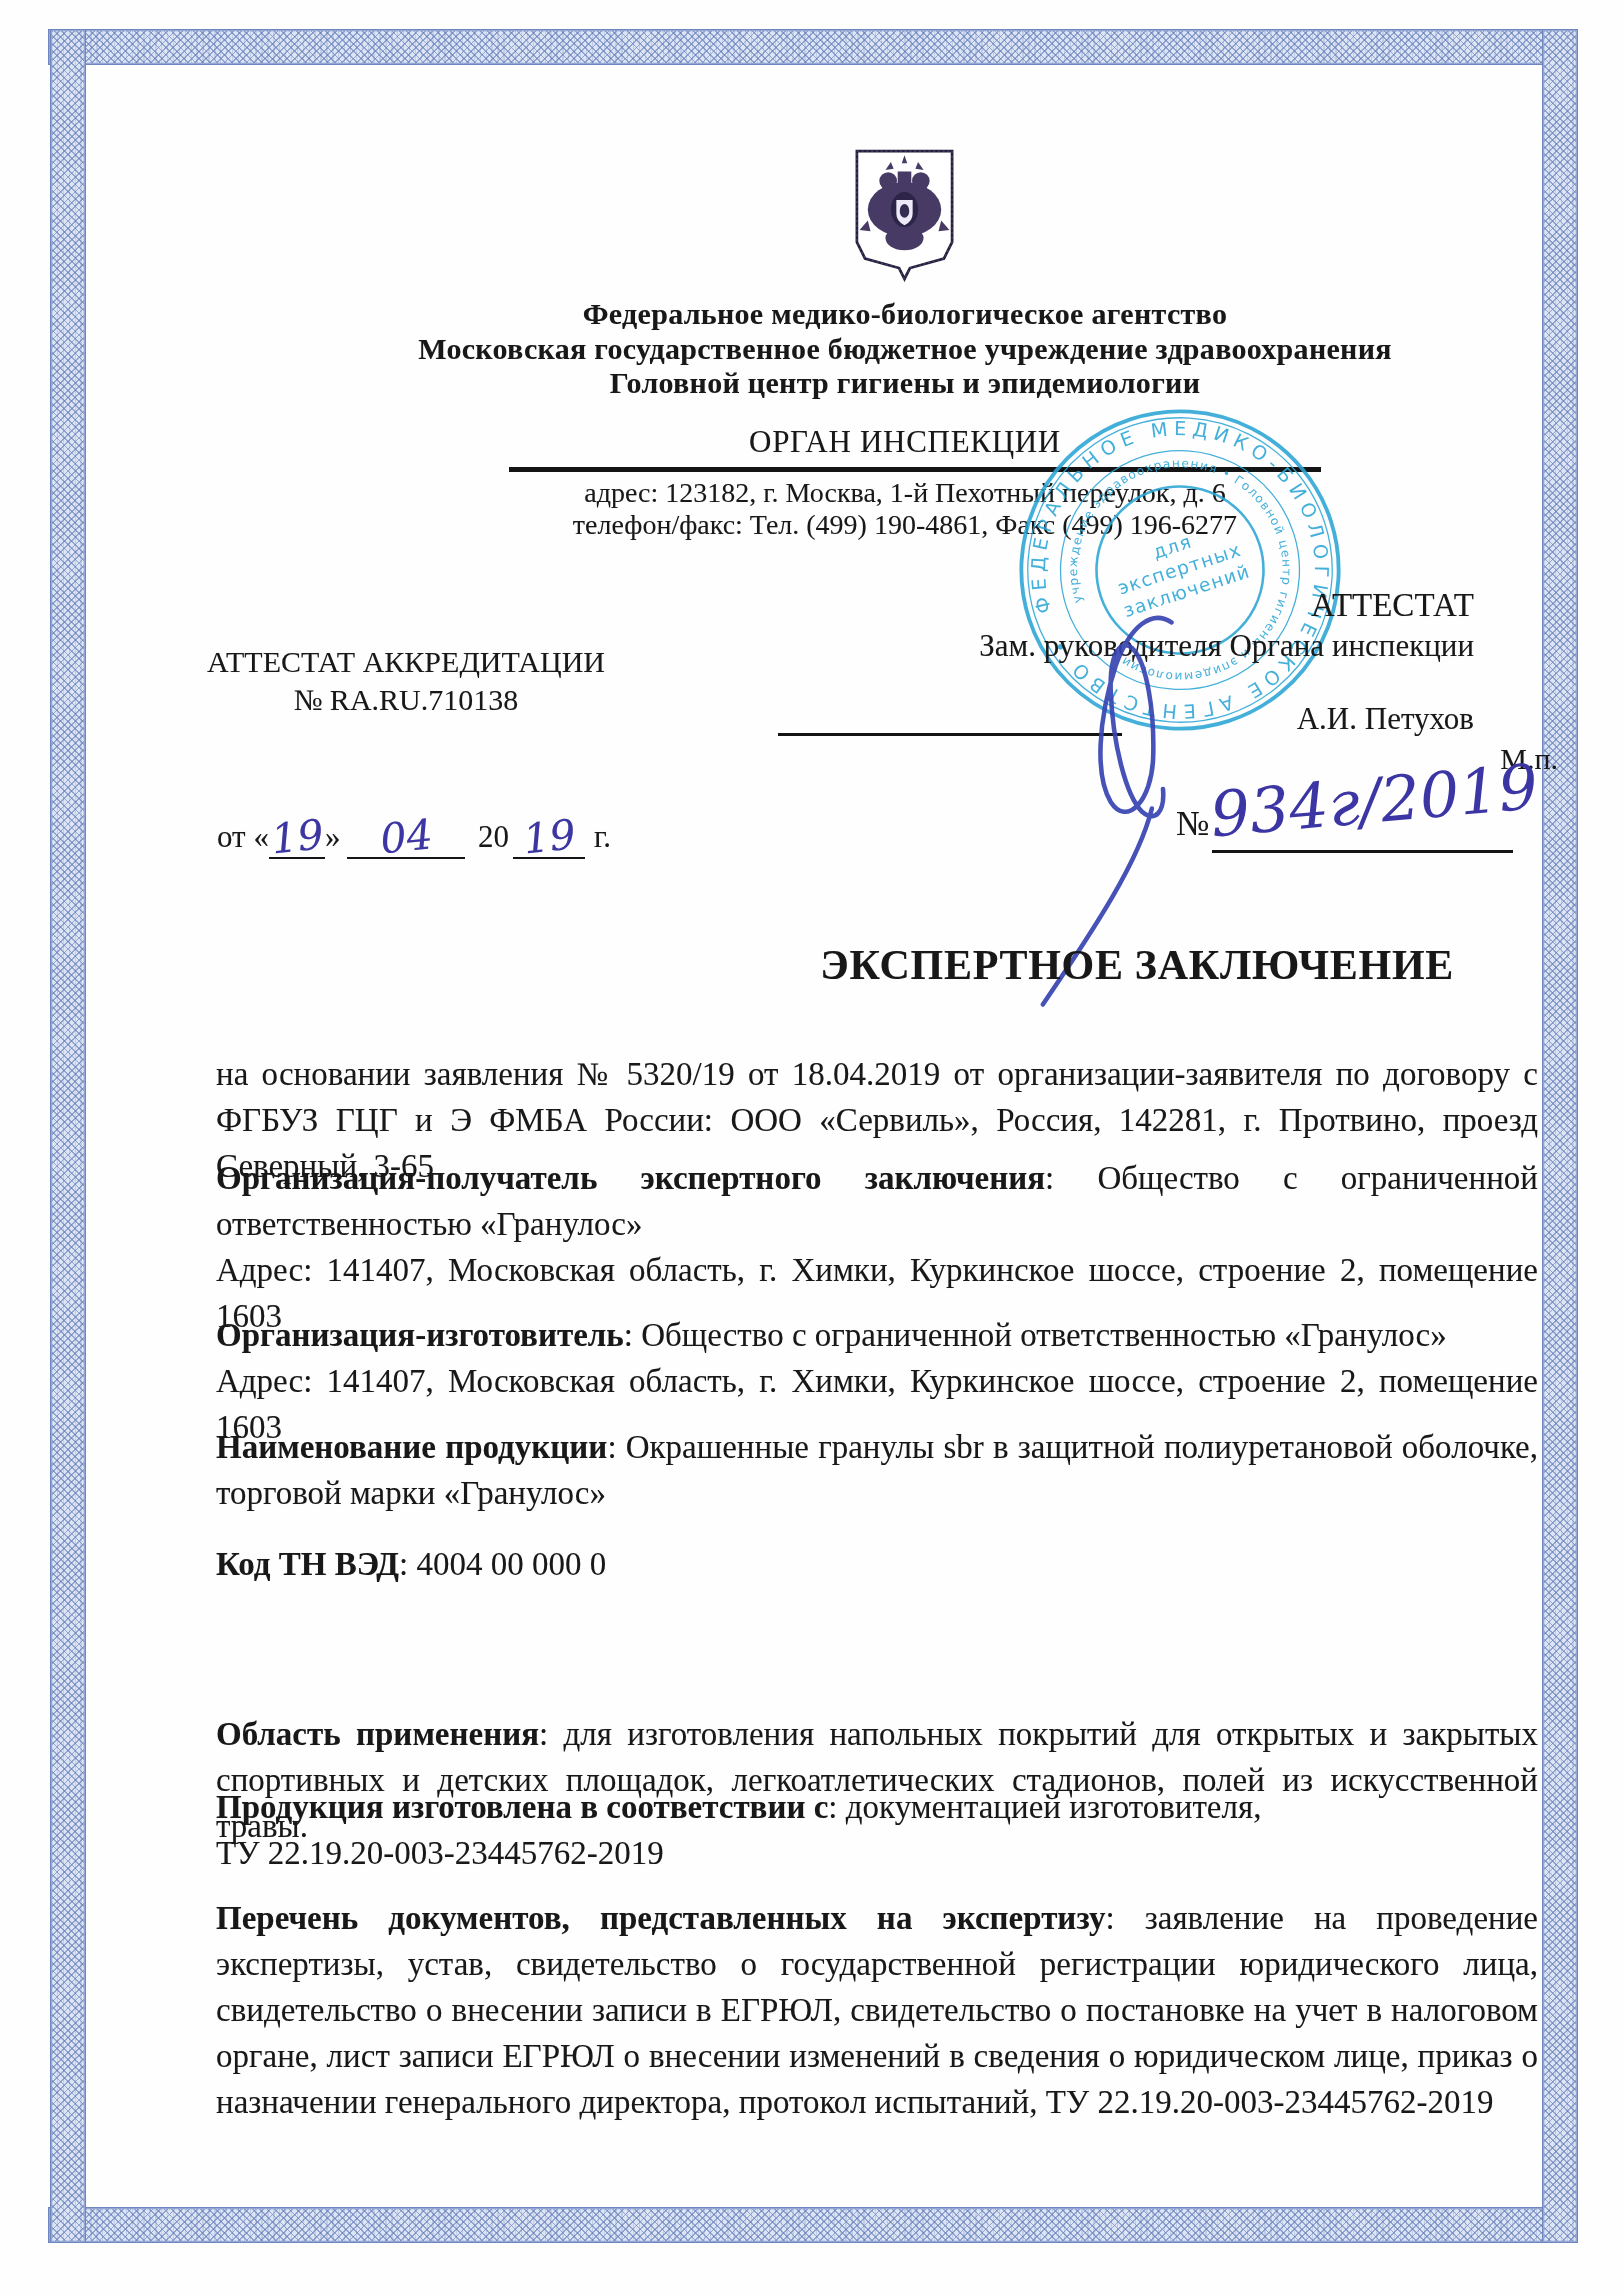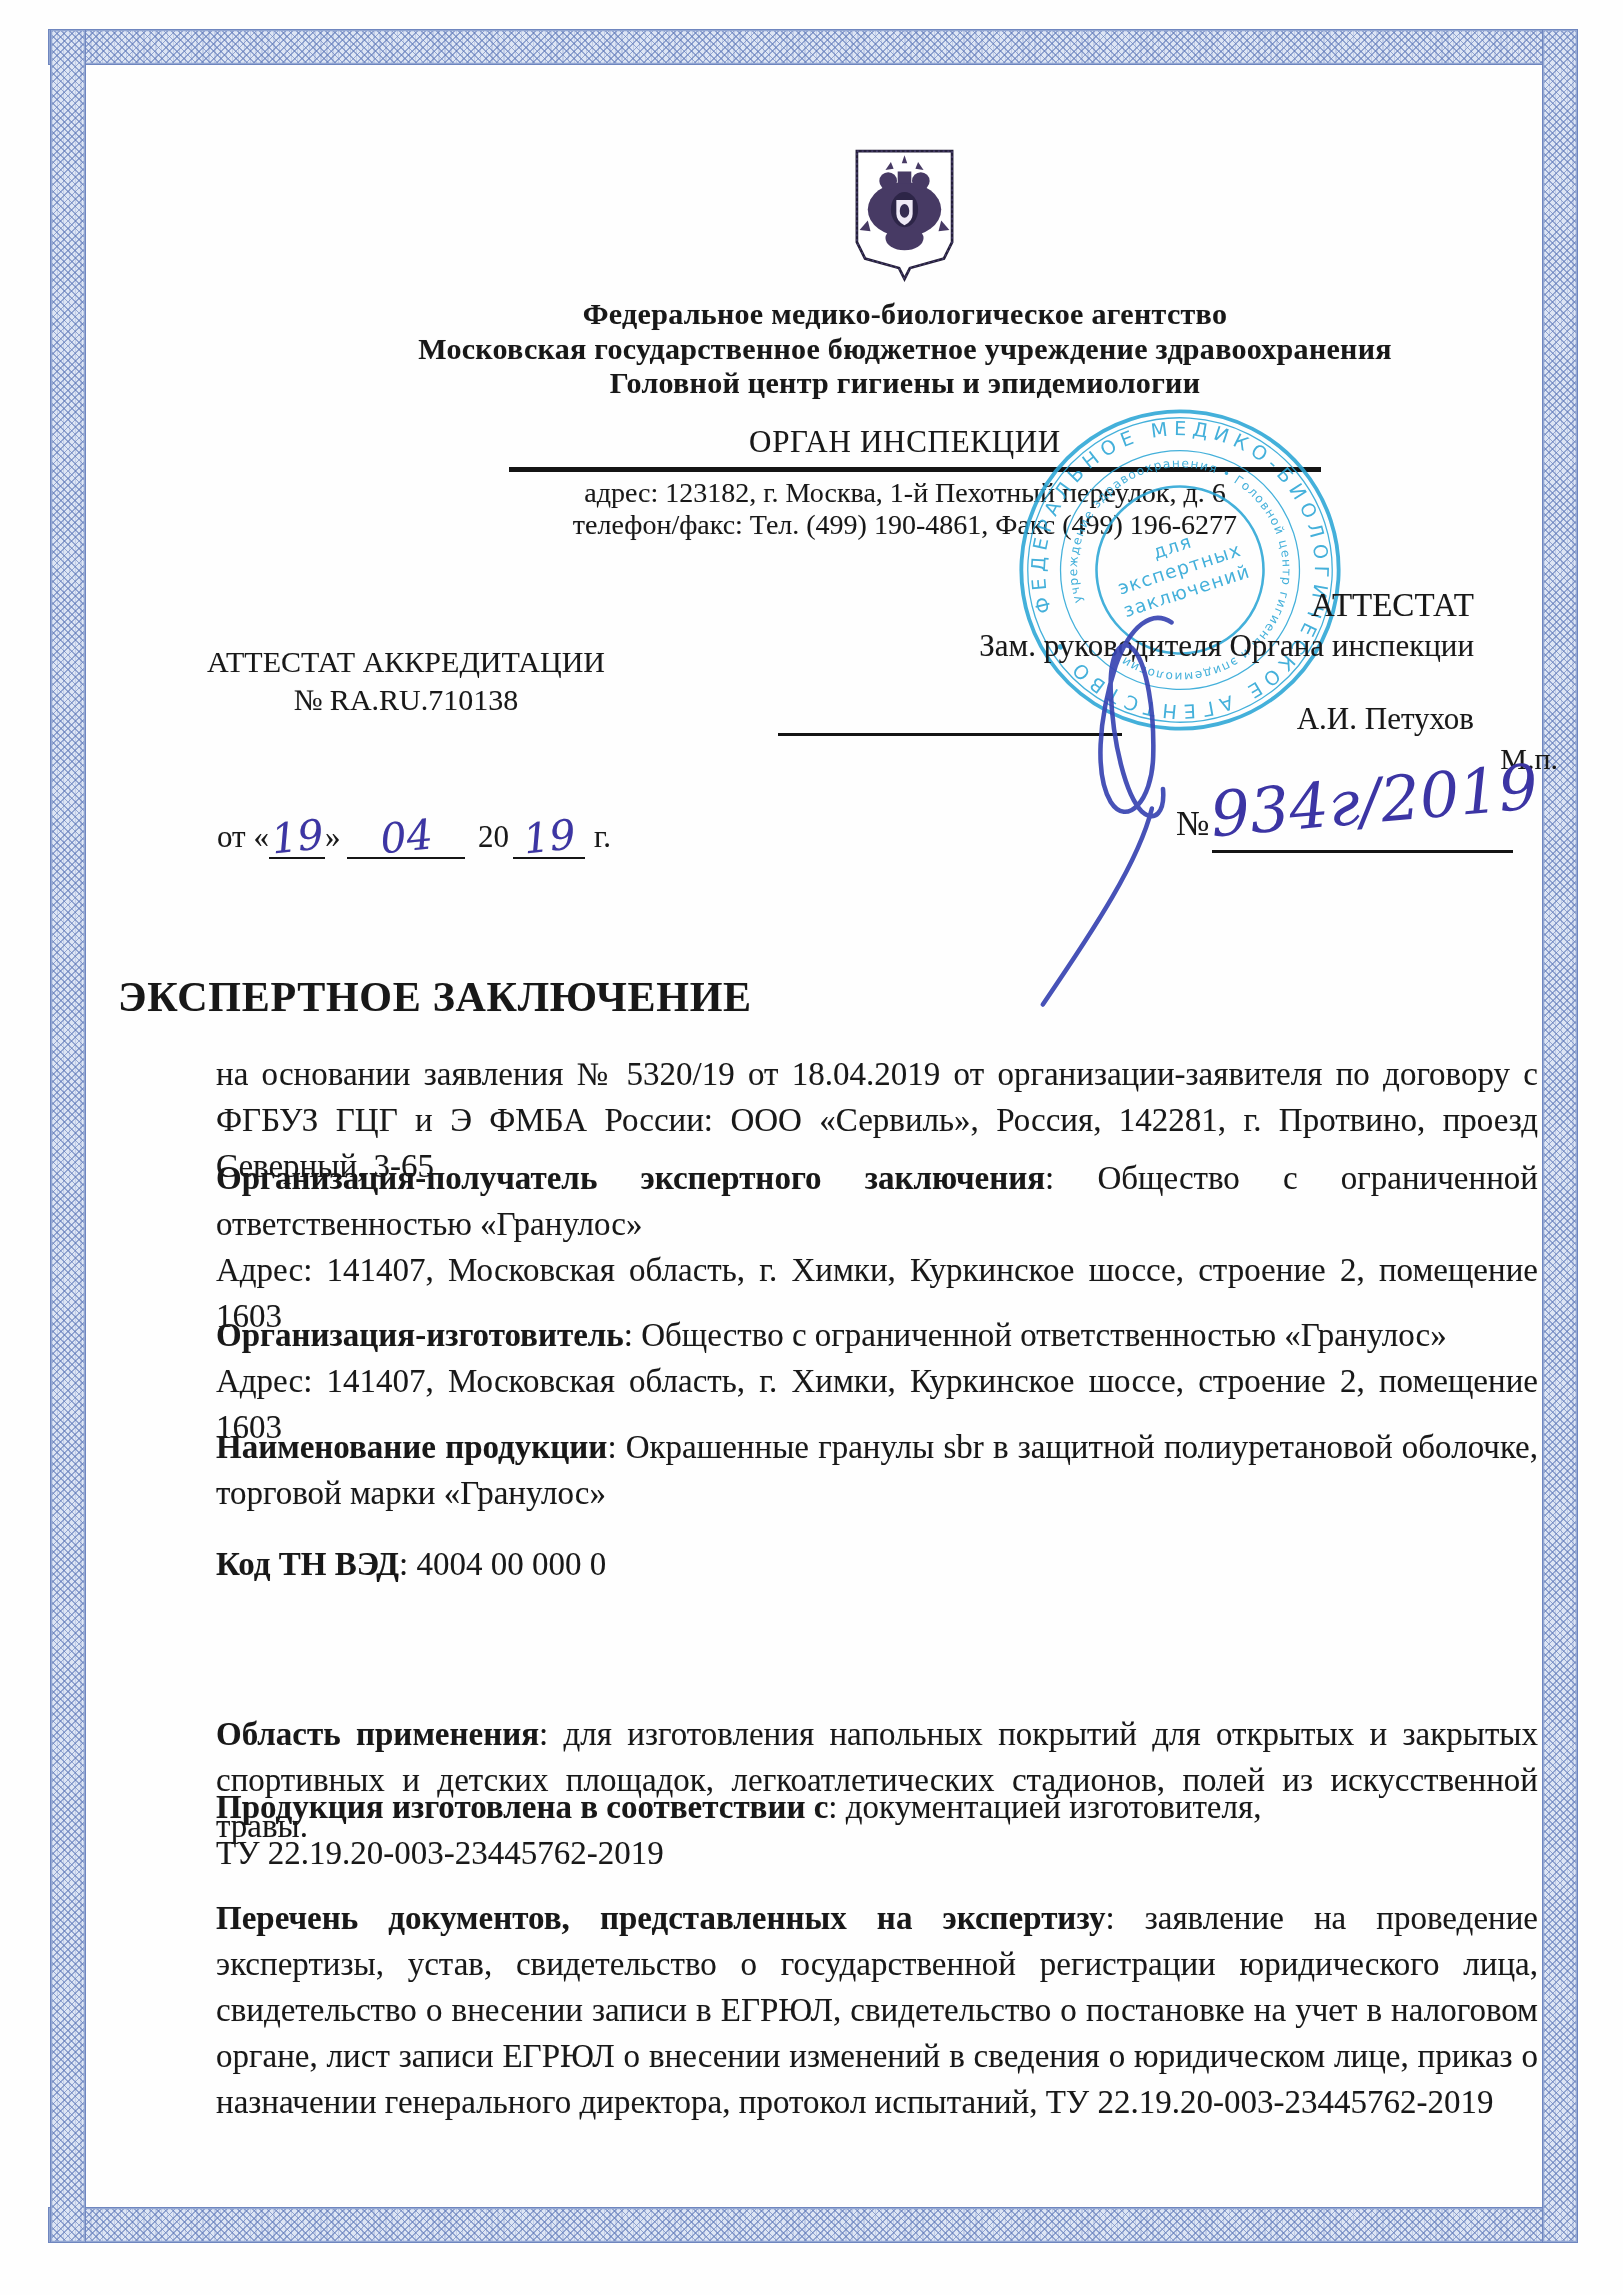--- a/index.html
+++ b/index.html
@@ -134,21 +134,21 @@
   <div class="abs attcol soft" style="top:681px;">№ RA.RU.710138</div>
 
   <div class="abs dateline soft">
     <span>от «</span><span class="fill" style="width:56px;"><span class="hand">19</span></span><span>»</span><span class="fill" style="width:118px;margin-left:6.5px;"><span class="hand">04</span></span><span style="margin-left:13px;">20</span><span class="fill" style="width:72px;margin-left:3.9px;"><span class="hand">19</span></span><span style="margin-left:9.2px;">г.</span>
   </div>
 
   <div class="abs nolabel soft">№</div>
   <div class="abs numhand hand">934г/2019</div>
   <div class="rule" style="left:1212px;top:850px;width:301px;height:3.3px;"></div>
 
-  <div class="abs doctitle soft" style="left:118px;width:1322px;text-align:left;top:941px;margin-top:32px;">ЭКСПЕРТНОЕ ЗАКЛЮЧЕНИЕ</div>
+  <div class="abs doctitle soft" style="left:132px;width:1322px;text-align:right;top:941px;">ЭКСПЕРТНОЕ ЗАКЛЮЧЕНИЕ</div>
 
   <div class="abs para soft" style="top:1051px;">
     <span>на основании заявления № 5320/19 от 18.04.2019 от организации-заявителя по договору с ФГБУЗ ГЦГ и Э ФМБА России: ООО «Сервиль», Россия, 142281, г. Протвино, проезд Северный, 3-65</span>
   </div>
 
   <div class="abs para soft" style="top:1155px;">
     <span class="lead">Организация-получатель экспертного заключения</span><span>: Общество с ограниченной ответственностью «Гранулос»</span>
     <span class="blockline">Адрес: 141407, Московская область, г. Химки, Куркинское шоссе, строение 2, помещение 1603</span>
   </div>
 

